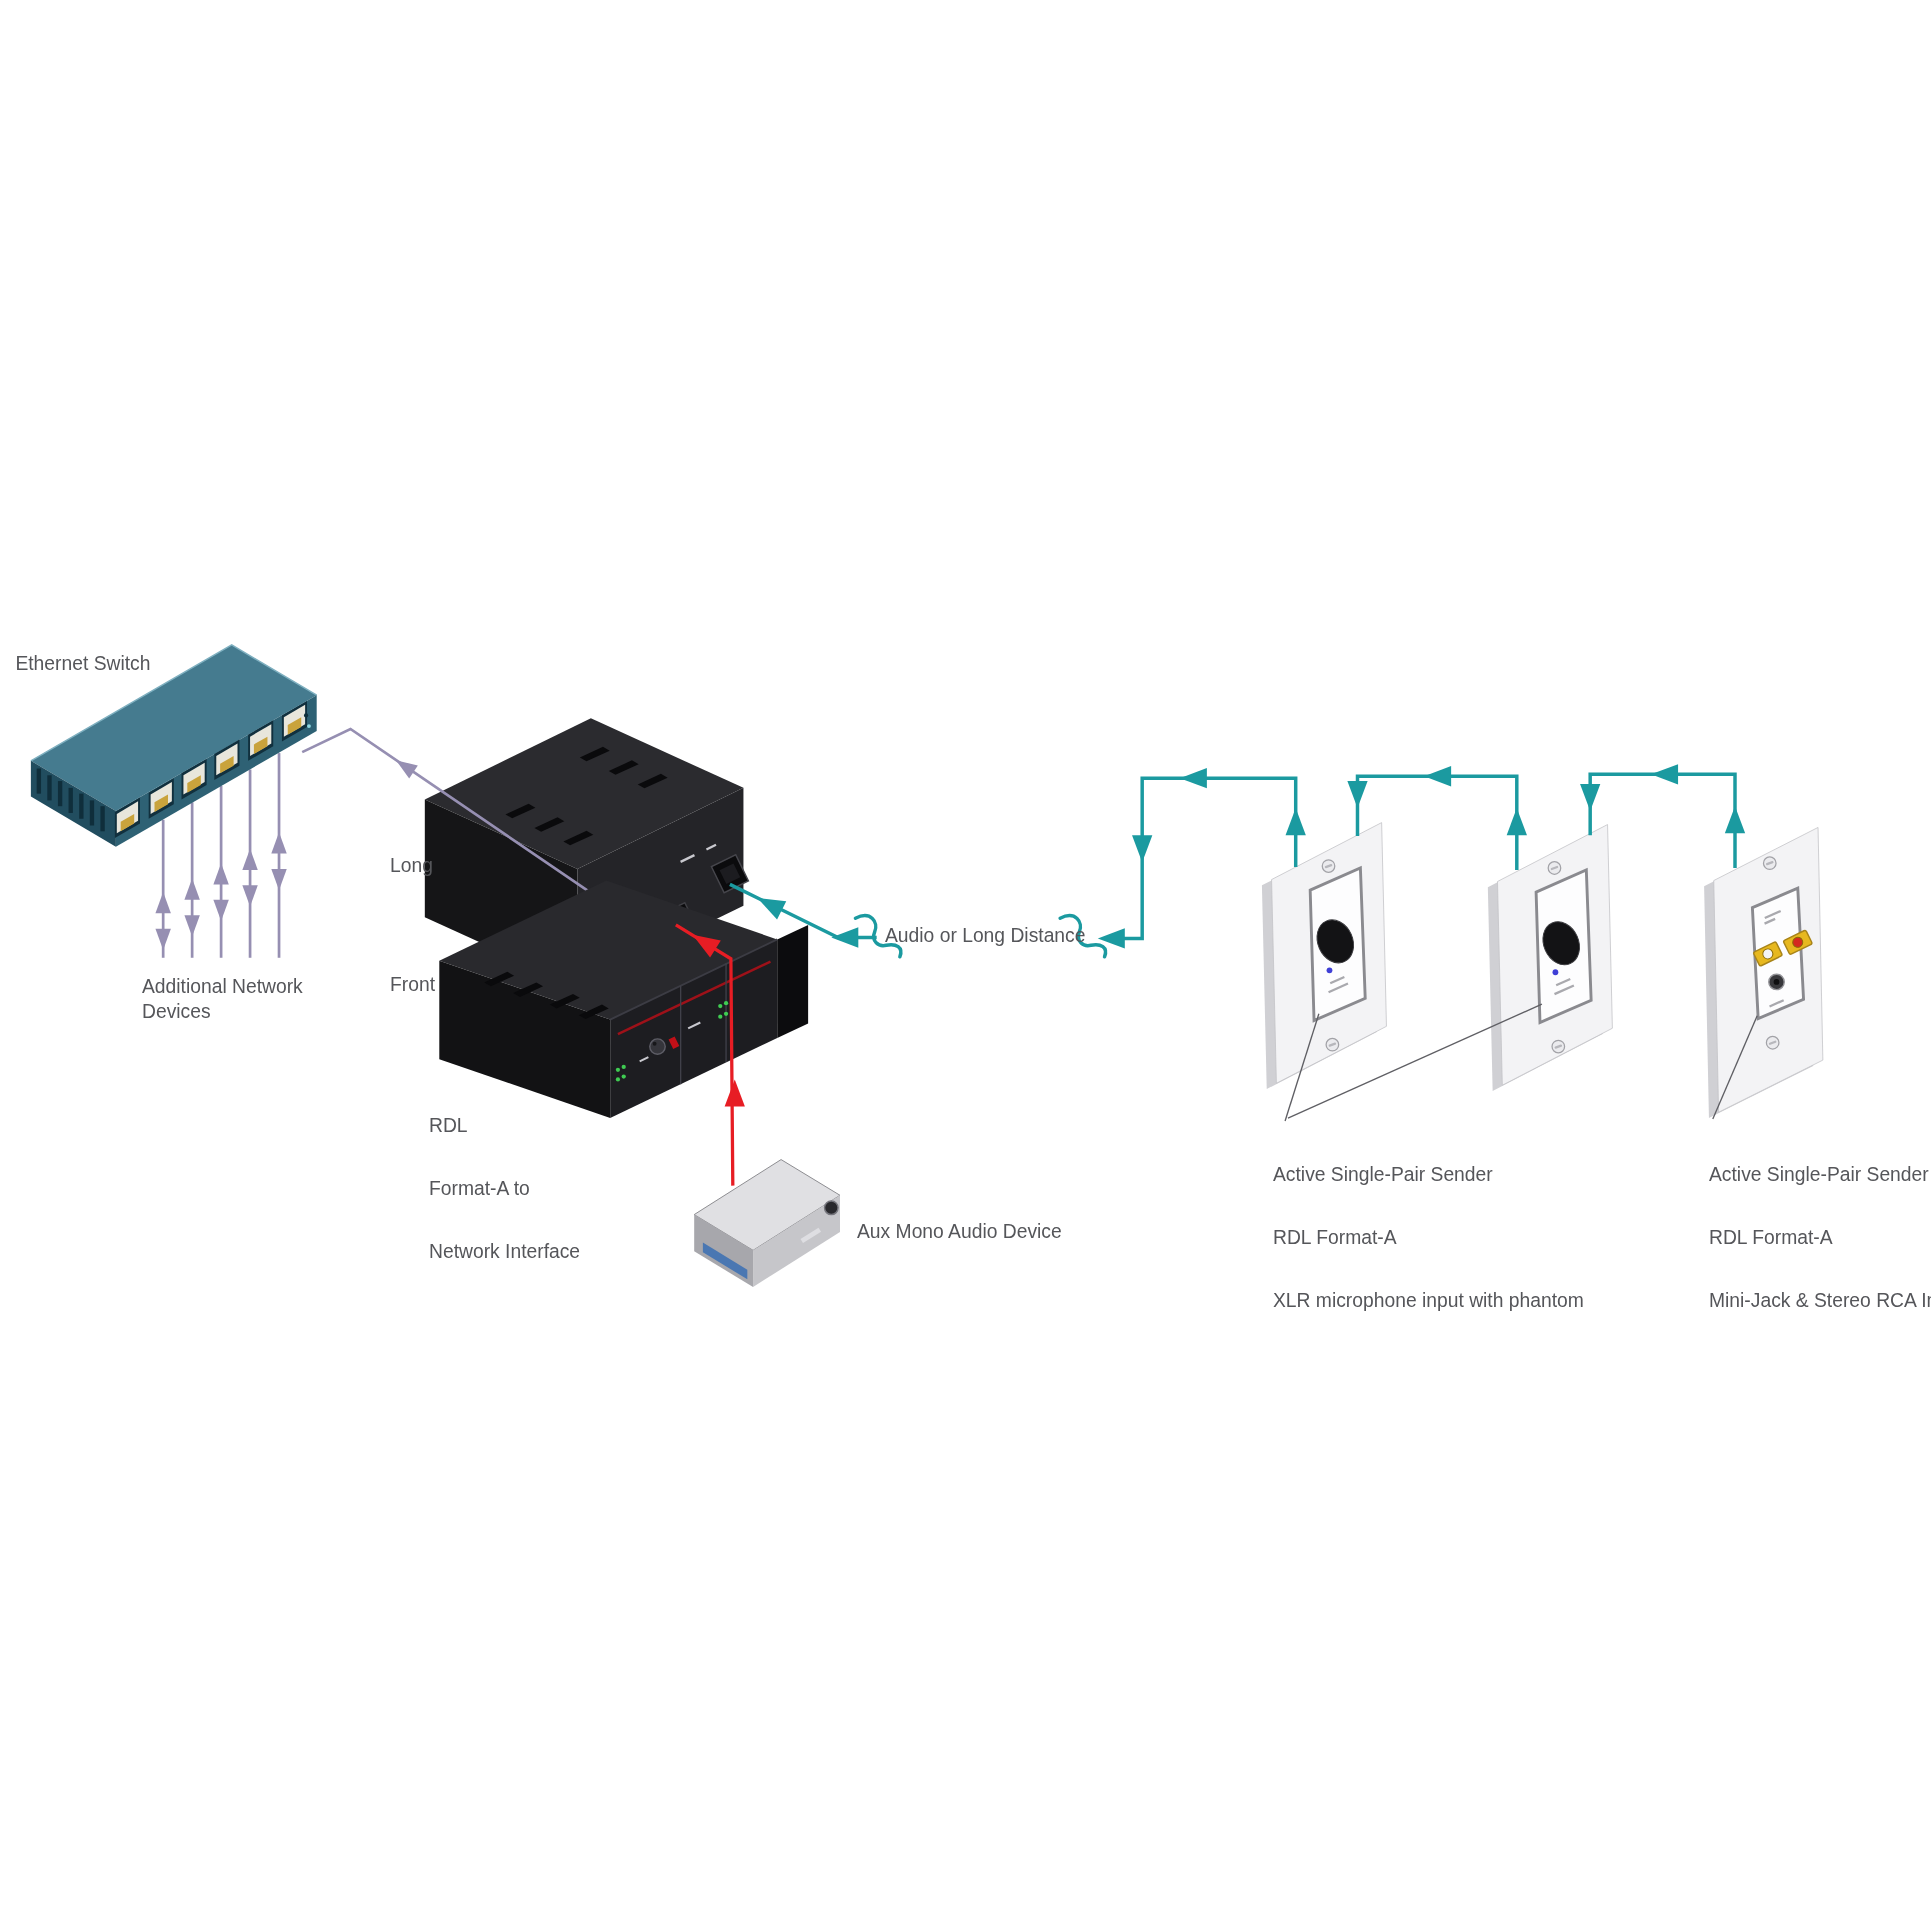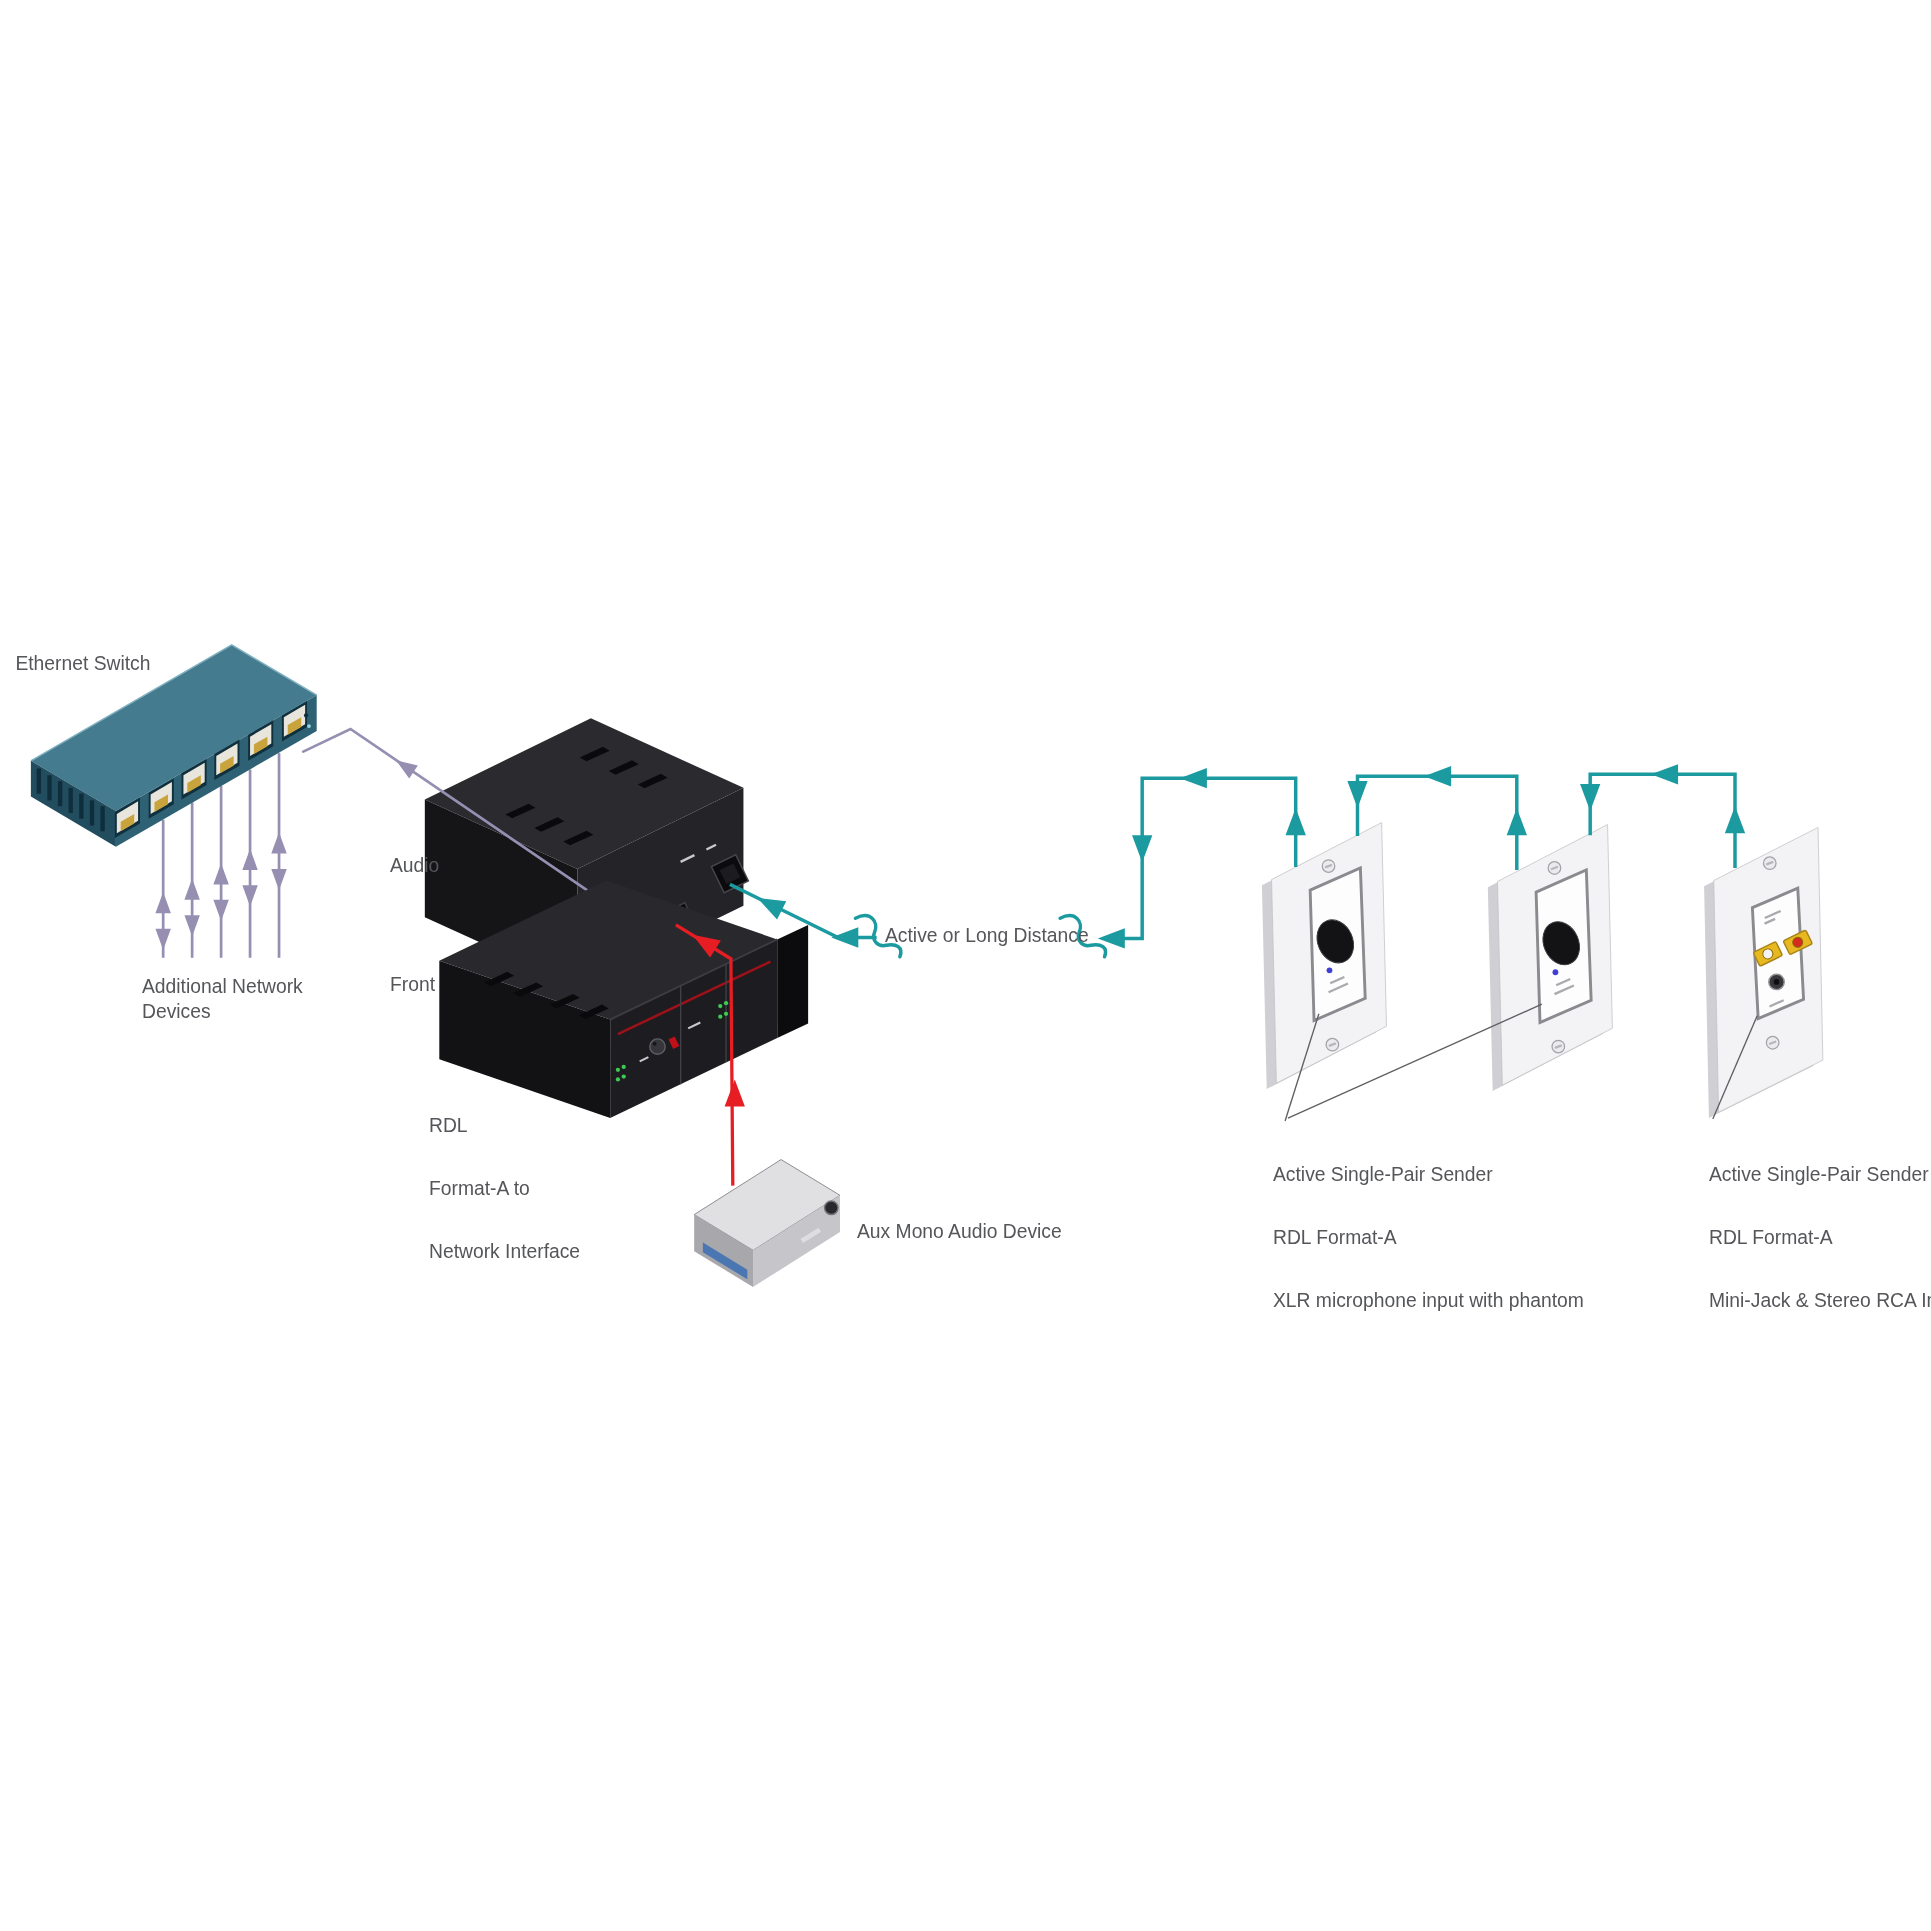--- a/index.html
+++ b/index.html
@@ -245,32 +245,32 @@
   <path class="ptr" d="M1820 1052 L1774 1159"></path>
 </svg>
 
 <div class="lbl lbl-switch">Ethernet Switch</div>
 
 <div class="lbl lbl-addnet lh26">
   <span>Additional Network</span>
   <span>Devices</span>
 </div>
 
-<div class="lbl lbl-rear">Audio</div>
+<div class="lbl lbl-rear">Long</div>
 <div class="lbl lbl-front">Front</div>
 
 <div class="lbl lbl-rdl lh28">
   <span>RDL</span>
   <span>Format-A to</span>
   <span>Network Interface</span>
 </div>
 
 <div class="lbl lbl-aux">Aux Mono Audio Device</div>
 
-<div class="lbl lbl-dist">Active or Long Distance</div>
+<div class="lbl lbl-dist">Audio or Long Distance</div>
 
 <div class="lbl lbl-xlr lh28">
   <span>Active Single-Pair Sender</span>
   <span>RDL Format-A</span>
   <span>XLR microphone input with phantom</span>
 </div>
 
 <div class="lbl lbl-rca lh28">
   <span>Active Single-Pair Sender</span>
   <span>RDL Format-A</span>

